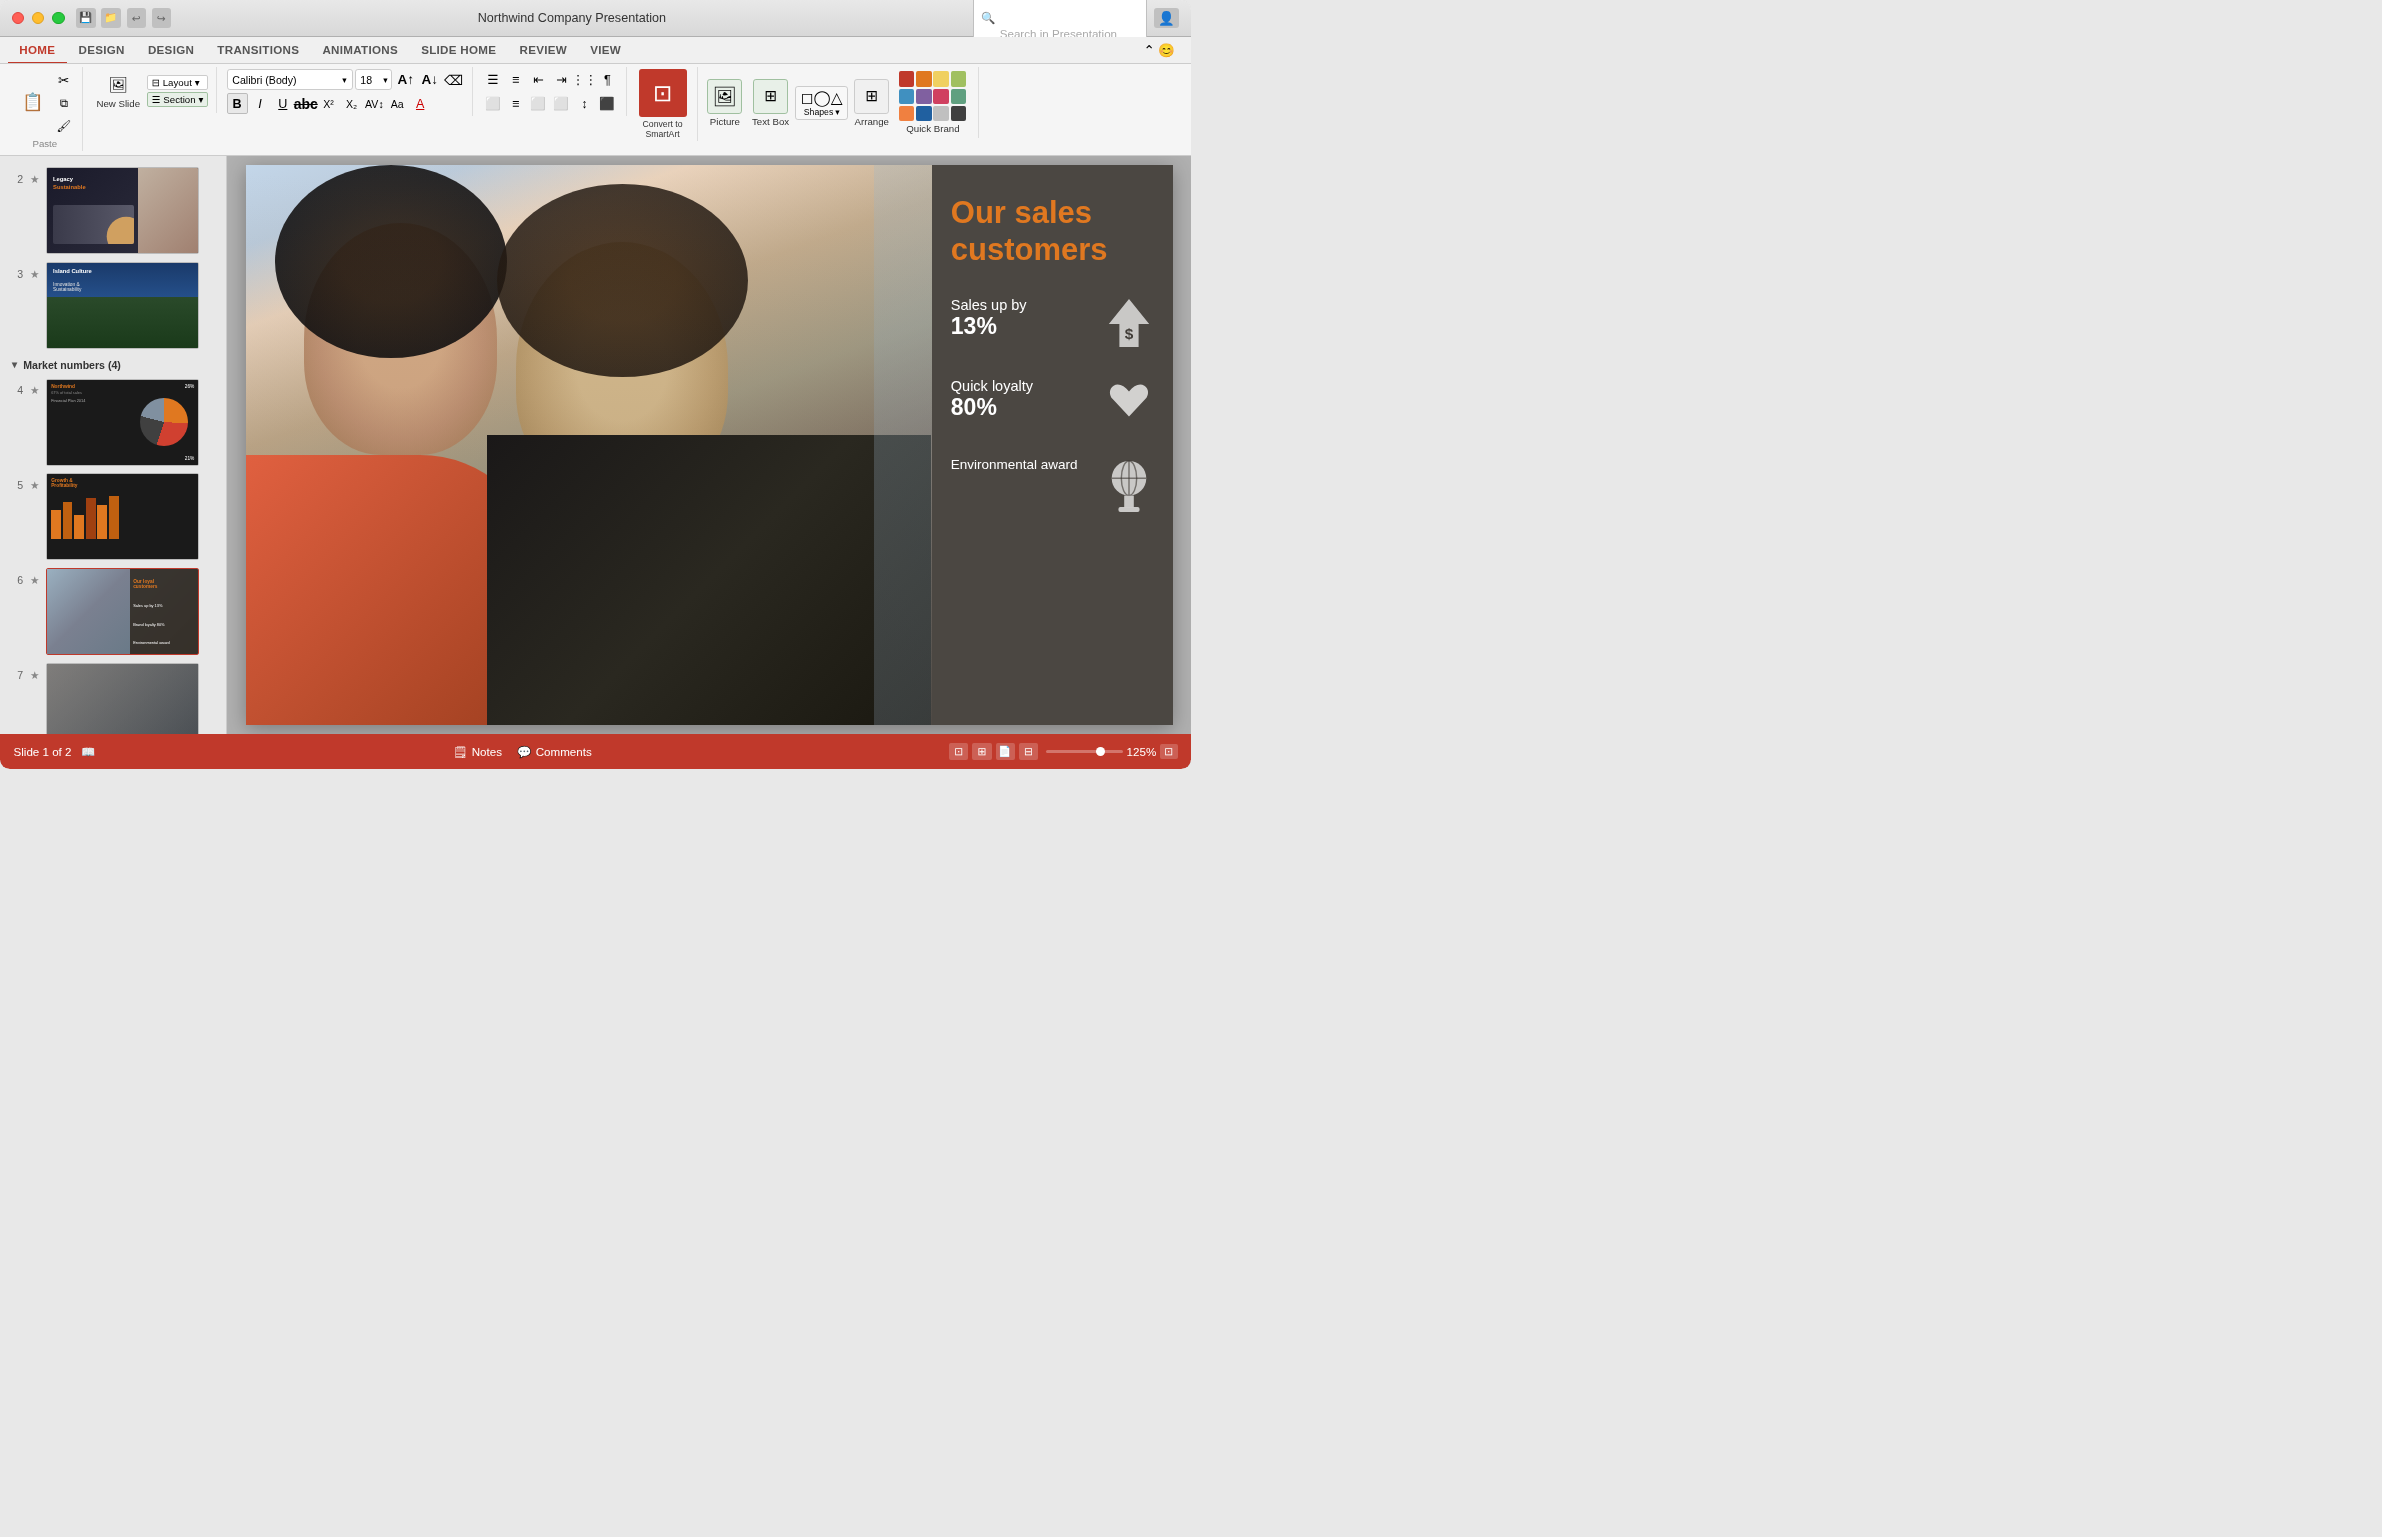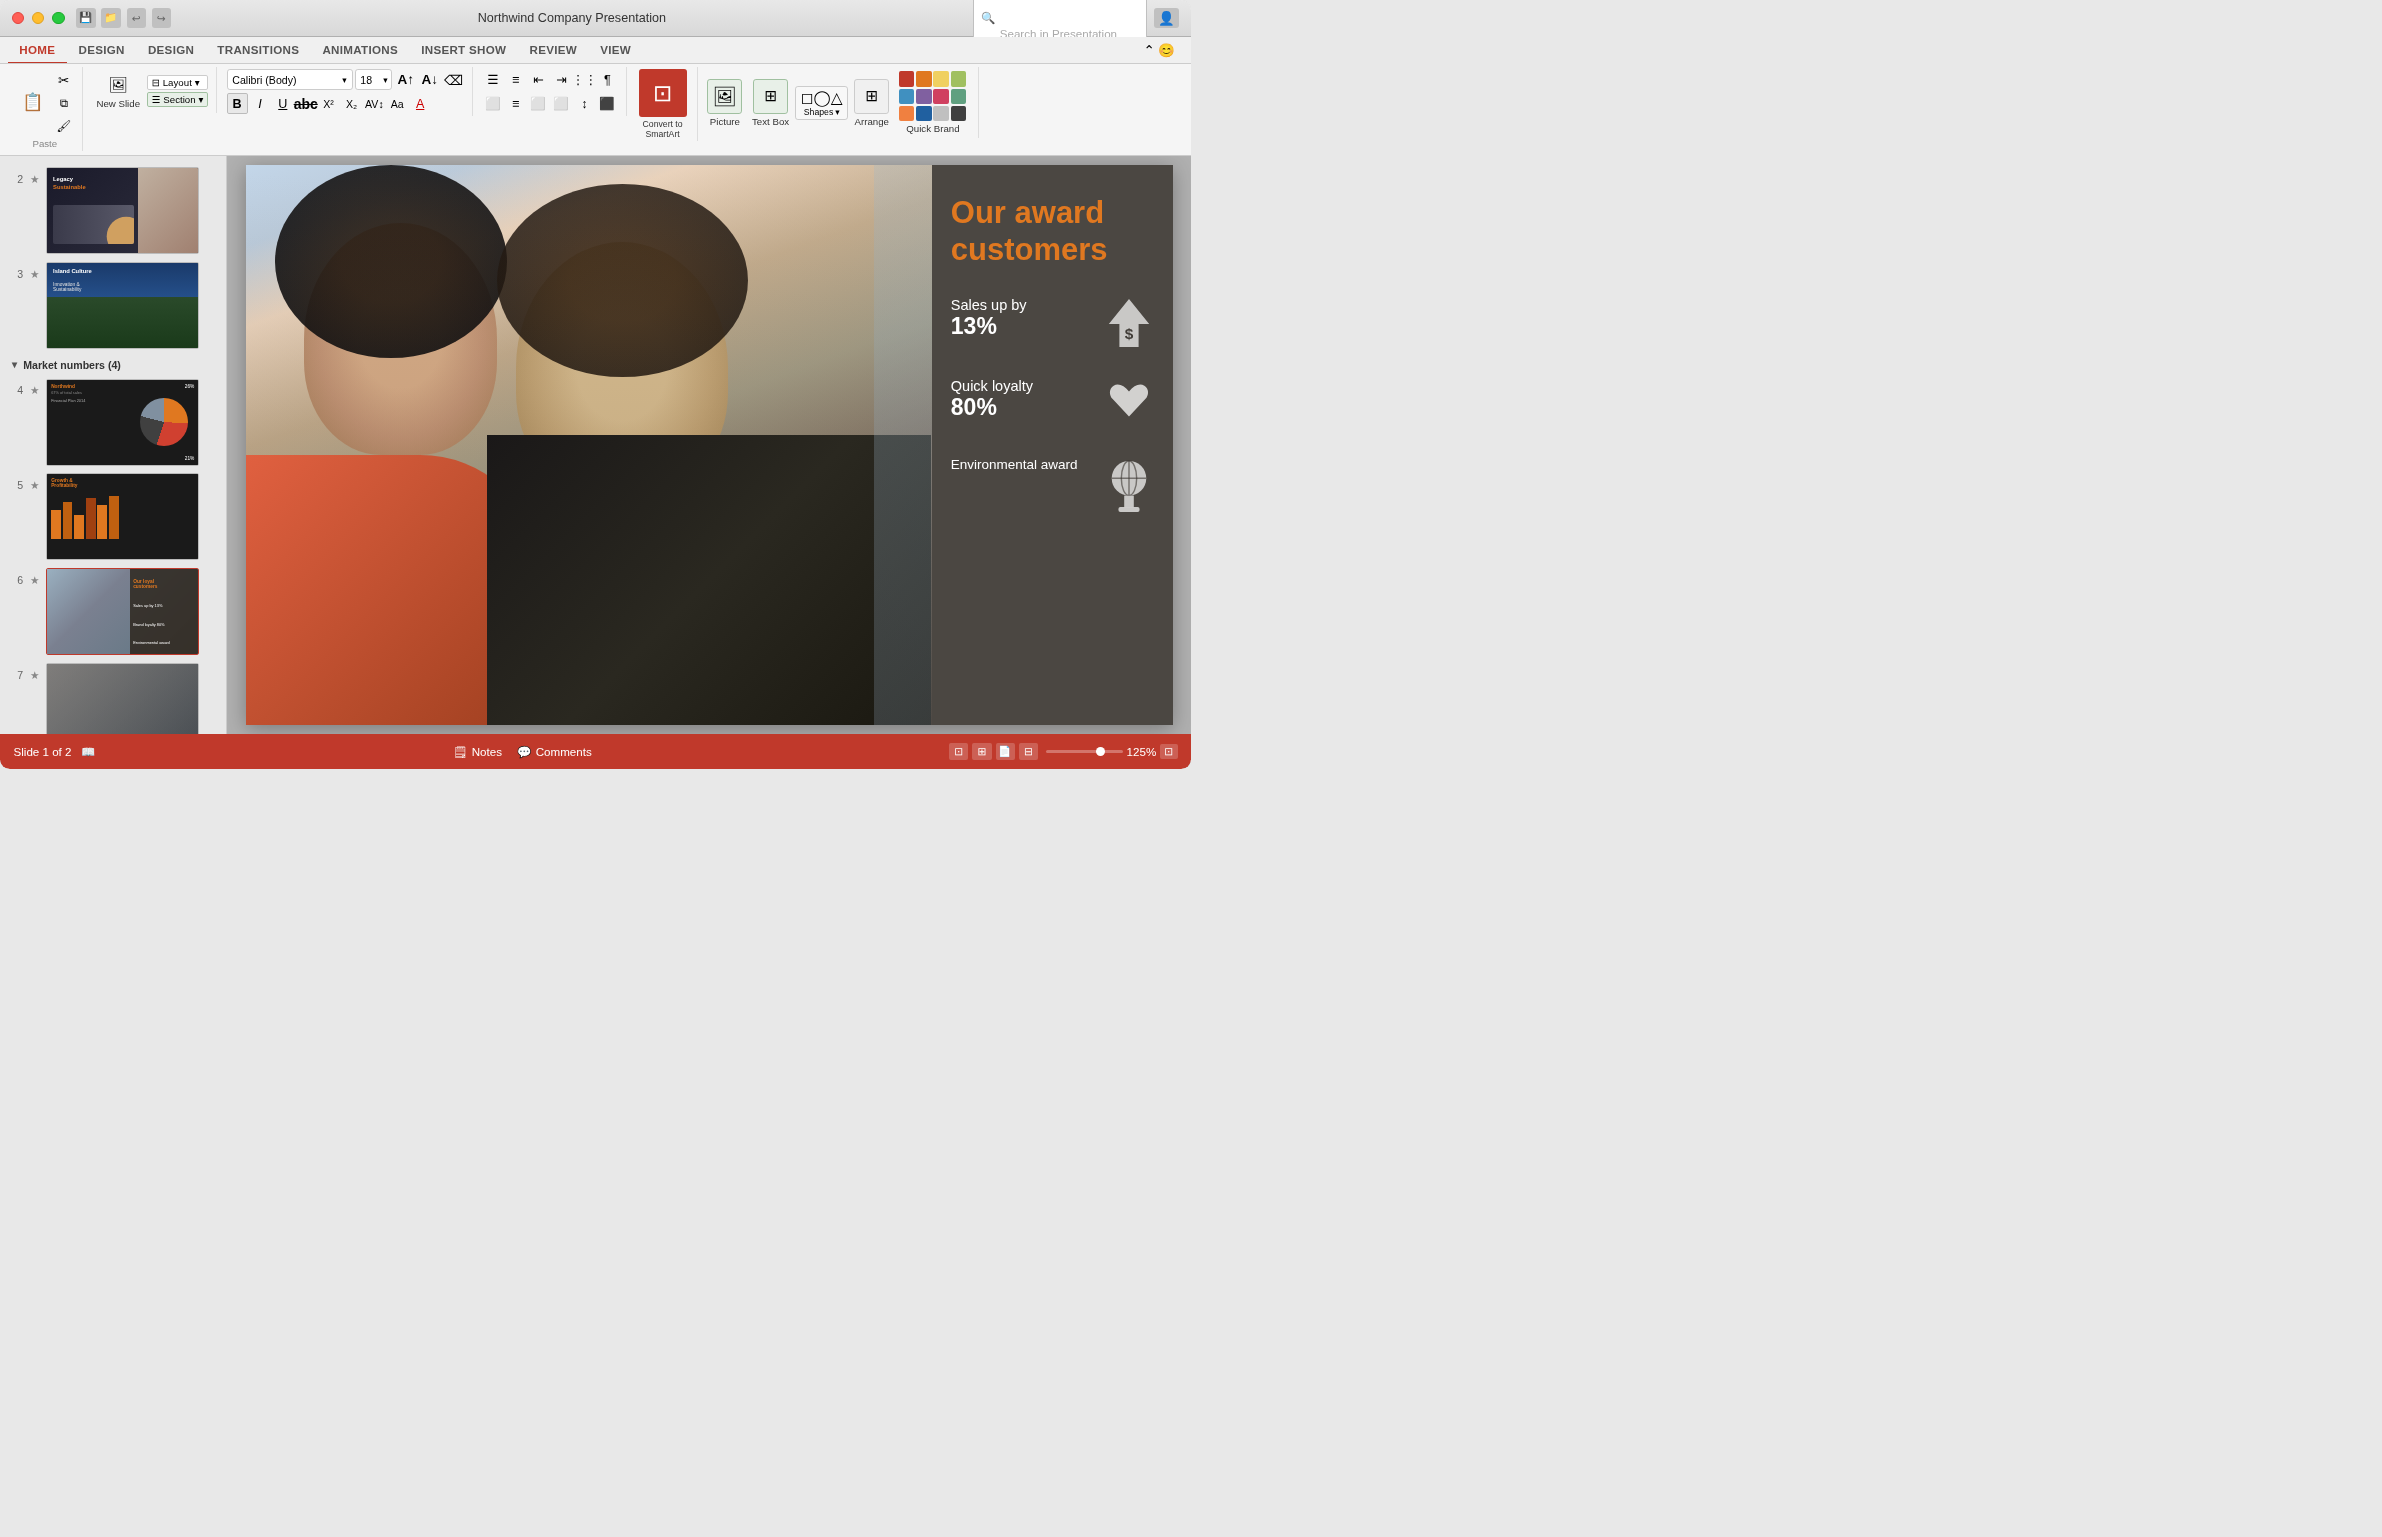--- a/index.html
+++ b/index.html
@@ -114,21 +114,21 @@
     </div>
   </div>
 
   <div class="ribbon">
     <div class="ribbon-tabs">
       <div class="ribbon-tab active">HOME</div>
       <div class="ribbon-tab">DESIGN</div>
       <div class="ribbon-tab">DESIGN</div>
       <div class="ribbon-tab">TRANSITIONS</div>
       <div class="ribbon-tab">ANIMATIONS</div>
-      <div class="ribbon-tab">INSERT SHOW</div>
+      <div class="ribbon-tab">SLIDE HOME</div>
       <div class="ribbon-tab">REVIEW</div>
       <div class="ribbon-tab">VIEW</div>
       <div style="flex:1;"></div>
       <div style="display:flex;align-items:center;gap:3.9px;padding:0 7.7px;">
         <div style="font-size:13.5px;cursor:pointer;">⌃</div>
         <div style="font-size:13.5px;cursor:pointer;">😊</div>
       </div>
     </div>
 
     <div class="ribbon-content">
@@ -401,21 +401,21 @@
           <div style="position:absolute;inset:0;background:linear-gradient(180deg, rgba(255,255,255,0.05) 0%, rgba(0,0,0,0.1) 100%);">
           </div>
 
           <div style="position:absolute;left:0;top:290px;width:290px;height:270px;background:linear-gradient(135deg,#e06040 0%,#c05030 50%,#a04020 100%);border-radius:0 40% 0 0;"></div>
           <div style="position:absolute;left:241px;top:270px;width:444px;height:290px;background:linear-gradient(135deg,#1a1818 0%,#2a2820 50%,#1a1810 100%);"></div>
 
           <div style="position:absolute;right:0;top:0;width:58px;height:560px;background:linear-gradient(180deg,#a0b8c8,#8090a0);opacity:0.3;"></div>
         </div>
 
         <div class="slide-right-panel">
-          <div class="slide-title">Our award customers</div>
+          <div class="slide-title">Our sales customers</div>
 
           <div class="stat-item">
             <div class="stat-text">
               <div class="stat-label">Sales up by</div>
               <div class="stat-value">13%</div>
             </div>
             <div class="stat-icon" style="display:flex;flex-direction:column;align-items:center;">
 
               <svg width="48" height="58" viewBox="0 0 50 60" style="color:rgba(255,255,255,0.75);font-size:36px">
                 <polygon points="25,2 46,28 35,28 35,52 15,52 15,28 4,28" fill="rgba(255,255,255,0.7)" stroke="none"></polygon>

